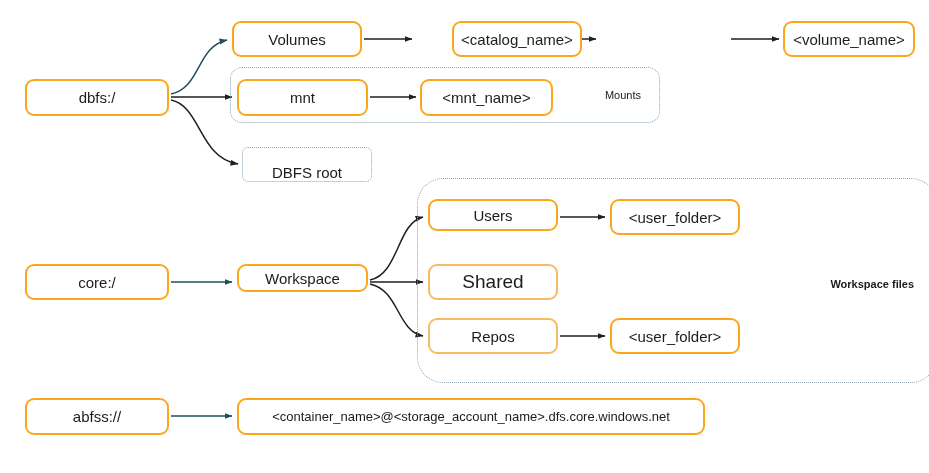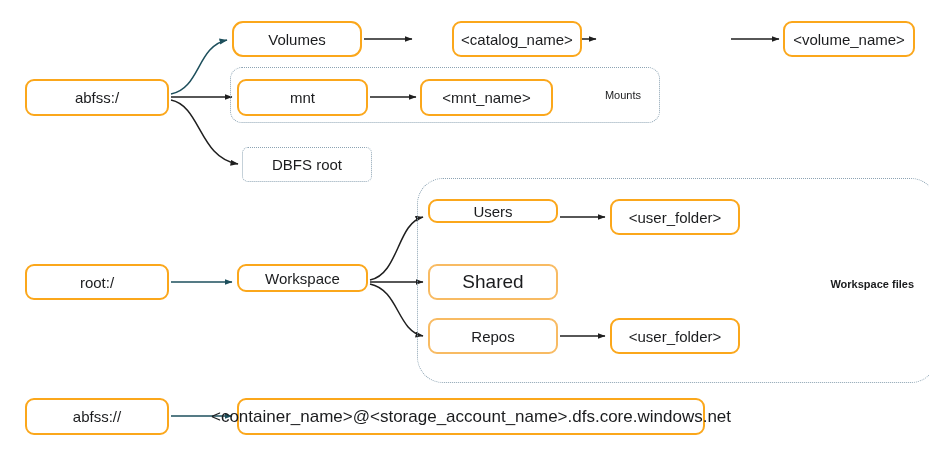--- a/index.html
+++ b/index.html
@@ -25,21 +25,21 @@
     border:1.6px dotted var(--dotted_border,#8CA3B3);
     background:transparent;
     z-index:1;
   }
   .dotted .zone-label{
     position:absolute;
     font-size:11px;
     white-space:nowrap;
     transform:translateY(-50%);
   }
-  .dotted.centered{display:flex;align-items:center;justify-content:center;font-size:15px;}
+  .dotted.centered{display:flex;align-items:flex-end;justify-content:center;font-size:15px;}
   .arrow-dark{stroke:var(--arrow_dark,#1f1f1f);stroke-width:1.5;fill:none;}
   .arrow-teal{stroke:var(--arrow_teal,#1D4F5C);stroke-width:1.5;fill:none;}
   .mk-dark{fill:var(--arrow_dark,#1f1f1f);}
   .mk-teal{fill:var(--arrow_teal,#1D4F5C);}
 </style>
 </head>
 <body>
 
 <div id="canvas">
 
@@ -80,34 +80,34 @@
     <path class="arrow-dark" marker-end="url(#ah-dark)" d="M370,280 C399,274 397,223 423,217"></path>
     <line class="arrow-dark" marker-end="url(#ah-dark)" x1="370" y1="282" x2="423" y2="282"></line>
     <path class="arrow-dark" marker-end="url(#ah-dark)" d="M370,284 C399,290 397,331 423,336"></path>
 
     <line class="arrow-dark" marker-end="url(#ah-dark)" x1="560" y1="217" x2="605" y2="217"></line>
     <line class="arrow-dark" marker-end="url(#ah-dark)" x1="560" y1="336" x2="605" y2="336"></line>
 
     <line class="arrow-teal" marker-end="url(#ah-teal)" x1="171" y1="416" x2="232" y2="416"></line>
   </svg>
 
-  <div class="node" style="left:25px;top:79px;width:144px;height:37px;">abfss:/</div>
+  <div class="node" style="left:25px;top:79px;width:144px;height:37px;">dbfs:/</div>
 
-  <div class="node" style="left:232px;top:21px;width:130px;height:36px;border-radius:11px;">Volumes</div>
+  <div class="node" style="left:232px;top:21px;width:130px;height:36px;">Volumes</div>
   <div class="node" style="left:416px;top:21px;width:130px;height:36px;margin-left:36px;">&lt;catalog_name&gt;</div>
   <div class="node" style="left:783px;top:21px;width:132px;height:36px;">&lt;volume_name&gt;</div>
 
   <div class="node" style="left:237px;top:79px;width:131px;height:37px;">mnt</div>
   <div class="node" style="left:420px;top:79px;width:133px;height:37px;">&lt;mnt_name&gt;</div>
 
-  <div class="node" style="left:25px;top:264px;width:144px;height:36px;">root:/</div>
+  <div class="node" style="left:25px;top:264px;width:144px;height:36px;">core:/</div>
   <div class="node" style="left:237px;top:264px;width:131px;height:28px;">Workspace</div>
 
-  <div class="node" style="left:428px;top:199px;width:130px;height:24px;">Users</div>
+  <div class="node" style="left:428px;top:199px;width:130px;height:32px;">Users</div>
   <div class="node" style="left:610px;top:199px;width:130px;height:36px;">&lt;user_folder&gt;</div>
   <div class="node light small-text" style="left:428px;top:264px;width:130px;height:36px;">Shared</div>
   <div class="node light" style="left:428px;top:318px;width:130px;height:36px;">Repos</div>
   <div class="node" style="left:610px;top:318px;width:130px;height:36px;">&lt;user_folder&gt;</div>
 
   <div class="node" style="left:25px;top:398px;width:144px;height:37px;">abfss://</div>
-  <div class="node" style="left:237px;top:398px;width:468px;height:37px;font-size:17px;">&lt;container_name&gt;@&lt;storage_account_name&gt;.dfs.core.windows.net</div>
+  <div class="node" style="left:237px;top:398px;width:468px;height:37px;font-size:13px;">&lt;container_name&gt;@&lt;storage_account_name&gt;.dfs.core.windows.net</div>
 
 </div>
 
 </body></html>

